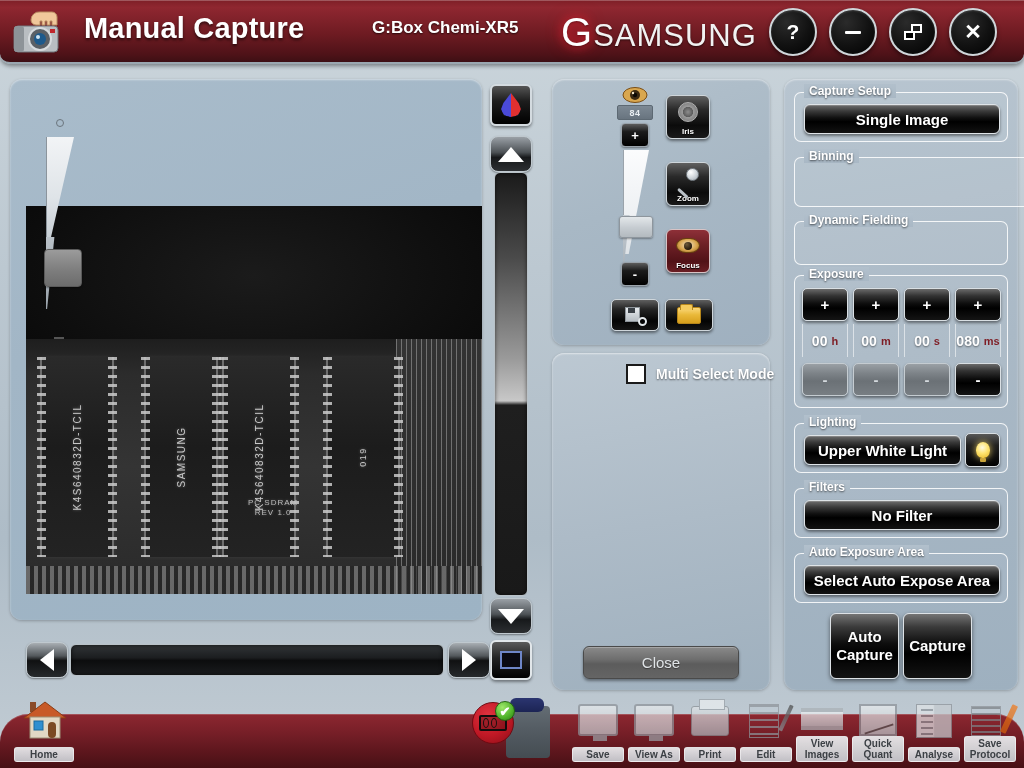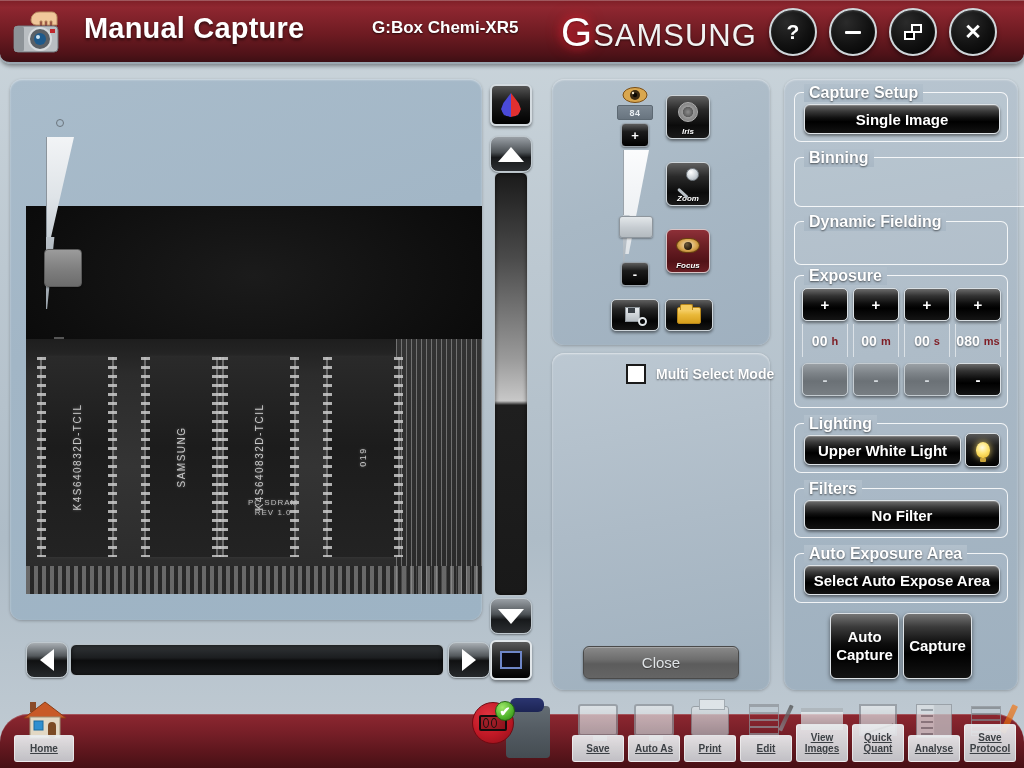--- a/index.html
+++ b/index.html
@@ -260,21 +260,20 @@
     border: 1px solid #8e969d; border-radius: 3px;
     box-shadow: 0 1px 2px rgba(0,0,0,.35); cursor: pointer;
   }
   .cam-btn {
     position: absolute; left: 666px; width: 44px; height: 44px;
     border-radius: 6px; border: 1px solid #cfd6db;
     background: linear-gradient(180deg, #606060 0%, #2a2a2a 32%, #0b0b0b 70%, #1a1a1a 100%);
     box-shadow: 0 2px 3px rgba(0,0,0,.45); cursor: pointer;
     display: flex; flex-direction: column; align-items: center; justify-content: flex-end;
     padding-bottom: 2px;
-    font-style: italic;
   }
   .cam-btn.focus-active {
     background: linear-gradient(180deg, #8e3038 0%, #6d2026 35%, #511217 75%, #6a1e24 100%);
     border-color: #d8c3c5;
   }
   #btn-iris { top: 95px; }
   #btn-zoom { top: 162px; }
   #btn-focus { top: 229px; }
   .cam-btn .lbl { color: #fff; font-size: 8px; font-weight: bold; text-shadow: 0 1px 1px #000; }
   .cam-btn .gl { flex: 1; display: flex; align-items: center; justify-content: center; }
@@ -364,21 +363,21 @@
   }
   .group {
     position: absolute; left: 794px;
     border: 1px solid rgba(255,255,255,.85);
     border-radius: 7px;
     background: rgba(255,255,255,.05);
   }
   .group > .legend {
     position: absolute; left: 9px; top: -9px;
     padding: 0 5px;
-    color: #fff; font-size: 16px; font-weight: bold;
+    color: #fff; font-size: 12px; font-weight: bold;
     text-shadow: 0 1px 2px rgba(0,0,0,.6);
     background: linear-gradient(180deg, #b2c0cc 0%, #a9b8c5 100%);
     white-space: nowrap;
   }
   .blk-btn {
     border-radius: 6px; border: 1px solid #dfe4e8;
     background: linear-gradient(180deg, #6e6e6e 0%, #3a3a3a 22%, #101010 46%, #000 60%, #121212 100%);
     color: #fff; font-size: 15px; font-weight: bold;
     display: flex; align-items: center; justify-content: center;
     box-shadow: 0 2px 3px rgba(0,0,0,.45), inset 0 1px 0 rgba(255,255,255,.18);
@@ -460,21 +459,21 @@
     box-shadow: inset 0 1px 0 rgba(255,255,255,.2);
   }
   .home-wrap { position: absolute; left: 14px; top: 700px; width: 60px; height: 62px; }
   .home-icon { position: absolute; left: 8px; top: 0; width: 46px; height: 40px; }
   .tb-label {
     position: absolute; bottom: 0; left: 0; width: 100%;
     background: linear-gradient(180deg, rgba(236,239,241,.92) 0%, rgba(205,211,216,.9) 100%);
     border: 1px solid rgba(255,255,255,.5);
     border-radius: 3px;
     color: #3c4045; font-size: 10px; font-weight: bold; line-height: 11px;
-    text-align: center; padding: 7px 2px; text-decoration: underline;
+    text-align: center; padding: 1px 2px;
   }
   .sample-wrap { position: absolute; left: 470px; top: 698px; width: 84px; height: 60px; }
   .sample-dev {
     position: absolute; left: 36px; top: 8px; width: 44px; height: 52px;
     background: linear-gradient(180deg, #646d74 0%, #545c63 45%, #444c52 100%);
     border-radius: 4px;
   }
   .sample-dev::before {
     content: ''; position: absolute; left: 4px; top: -8px; width: 34px; height: 14px;
     background: linear-gradient(180deg, #2b3570 0%, #1c2454 100%); border-radius: 6px;
@@ -824,21 +823,21 @@
   <div class="tool-item" style="left:572px">
     <span class="tool-glyph">
         <span class="monitor"></span>
       </span>
     <span class="tb-label">Save</span>
   </div>
   <div class="tool-item" style="left:628px">
     <span class="tool-glyph">
         <span class="monitor"></span>
       </span>
-    <span class="tb-label">Auto As</span>
+    <span class="tb-label">View As</span>
   </div>
   <div class="tool-item" style="left:684px">
     <span class="tool-glyph">
         <span class="printer"></span>
       </span>
     <span class="tb-label">Print</span>
   </div>
   <div class="tool-item" style="left:740px">
     <span class="tool-glyph">
         <span class="editdoc"></span>

